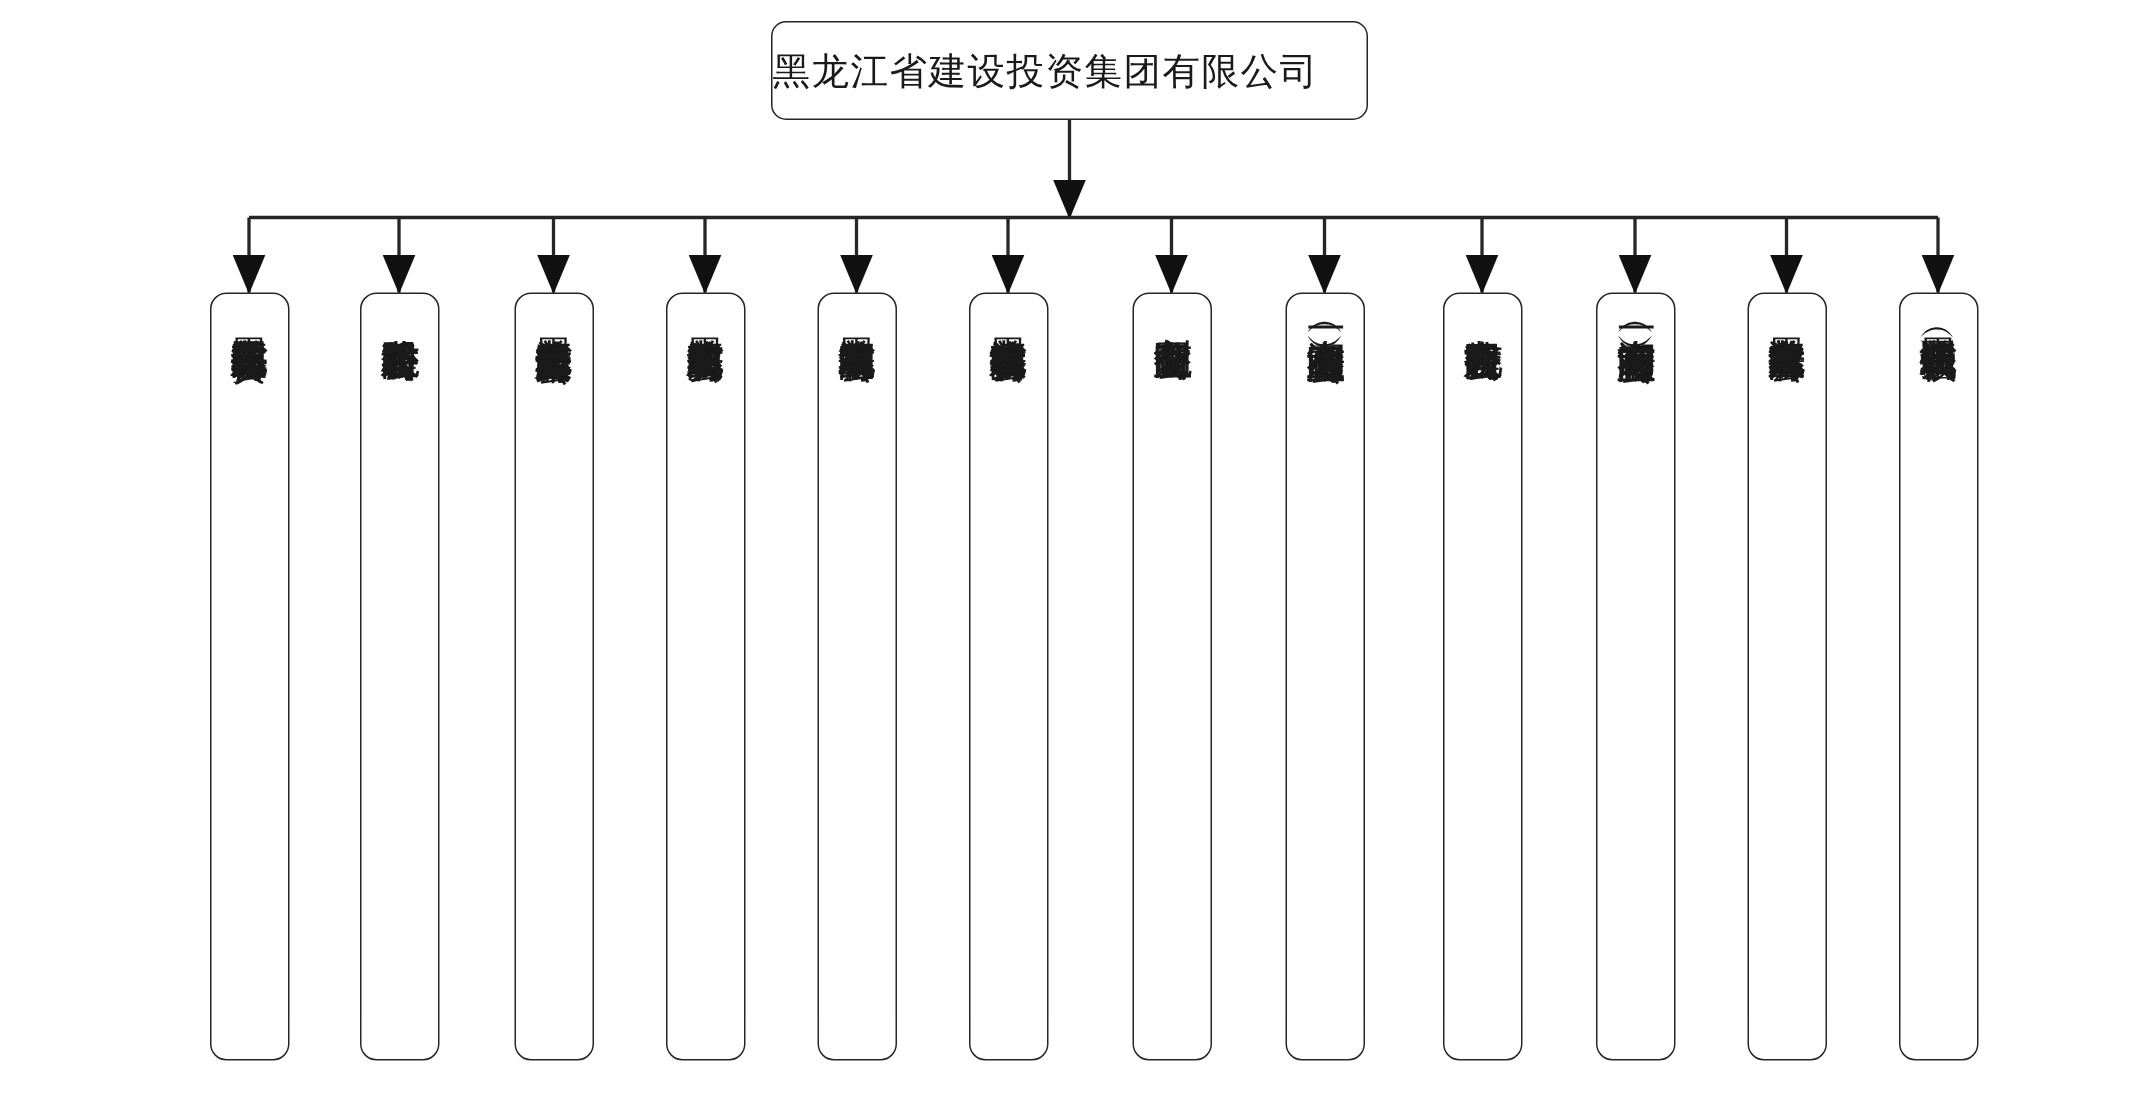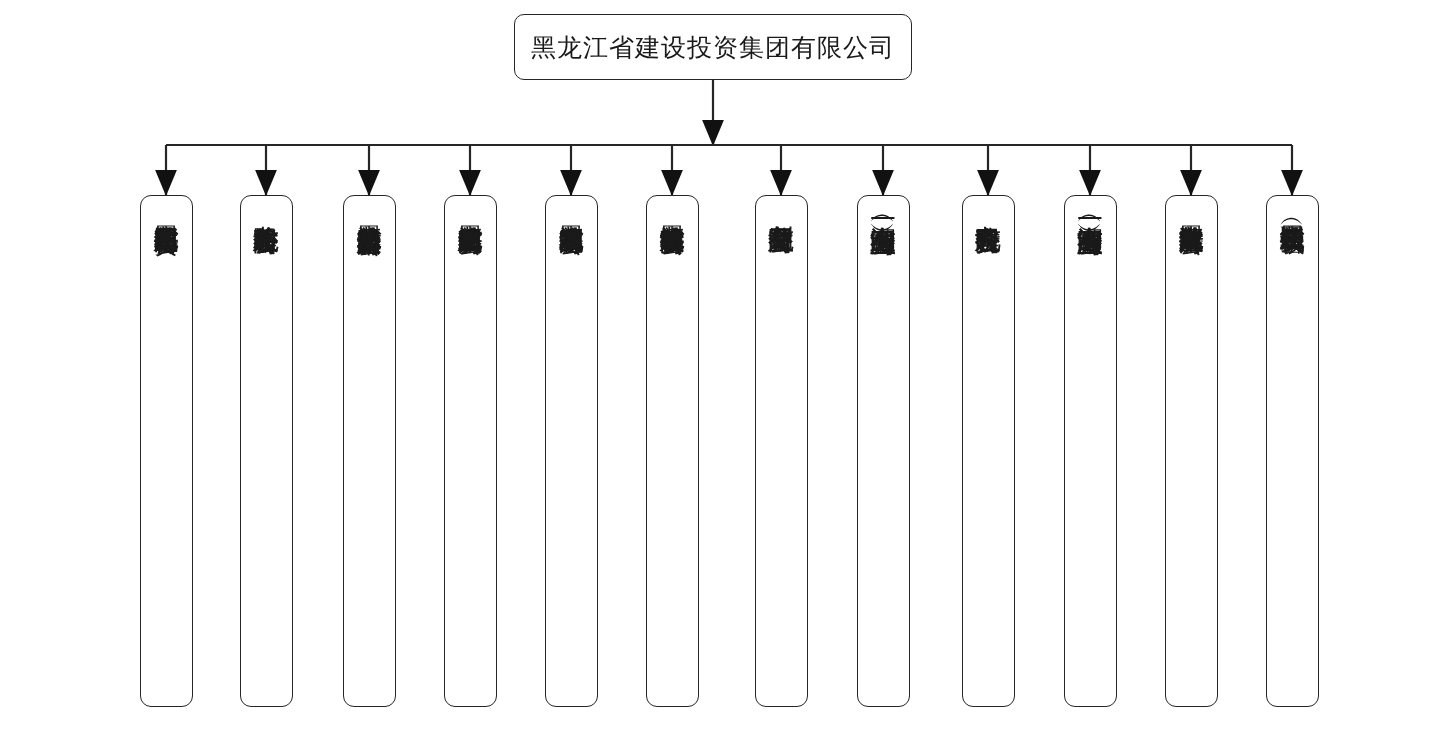--- a/index.html
+++ b/index.html
@@ -22,21 +22,20 @@
     left: 514px;
     top: 14px;
     width: 398px;
     height: 66px;
     box-sizing: border-box;
     border: 1.6px solid #262626;
     border-radius: 10px;
     background: #ffffff;
     display: flex;
     align-items: center;
-    justify-content: center;
   }
   .root-label {
     font-size: 25px;
     line-height: 1;
     letter-spacing: 1px;
     color: #1a1a1a;
     white-space: nowrap;
   }
 
   

